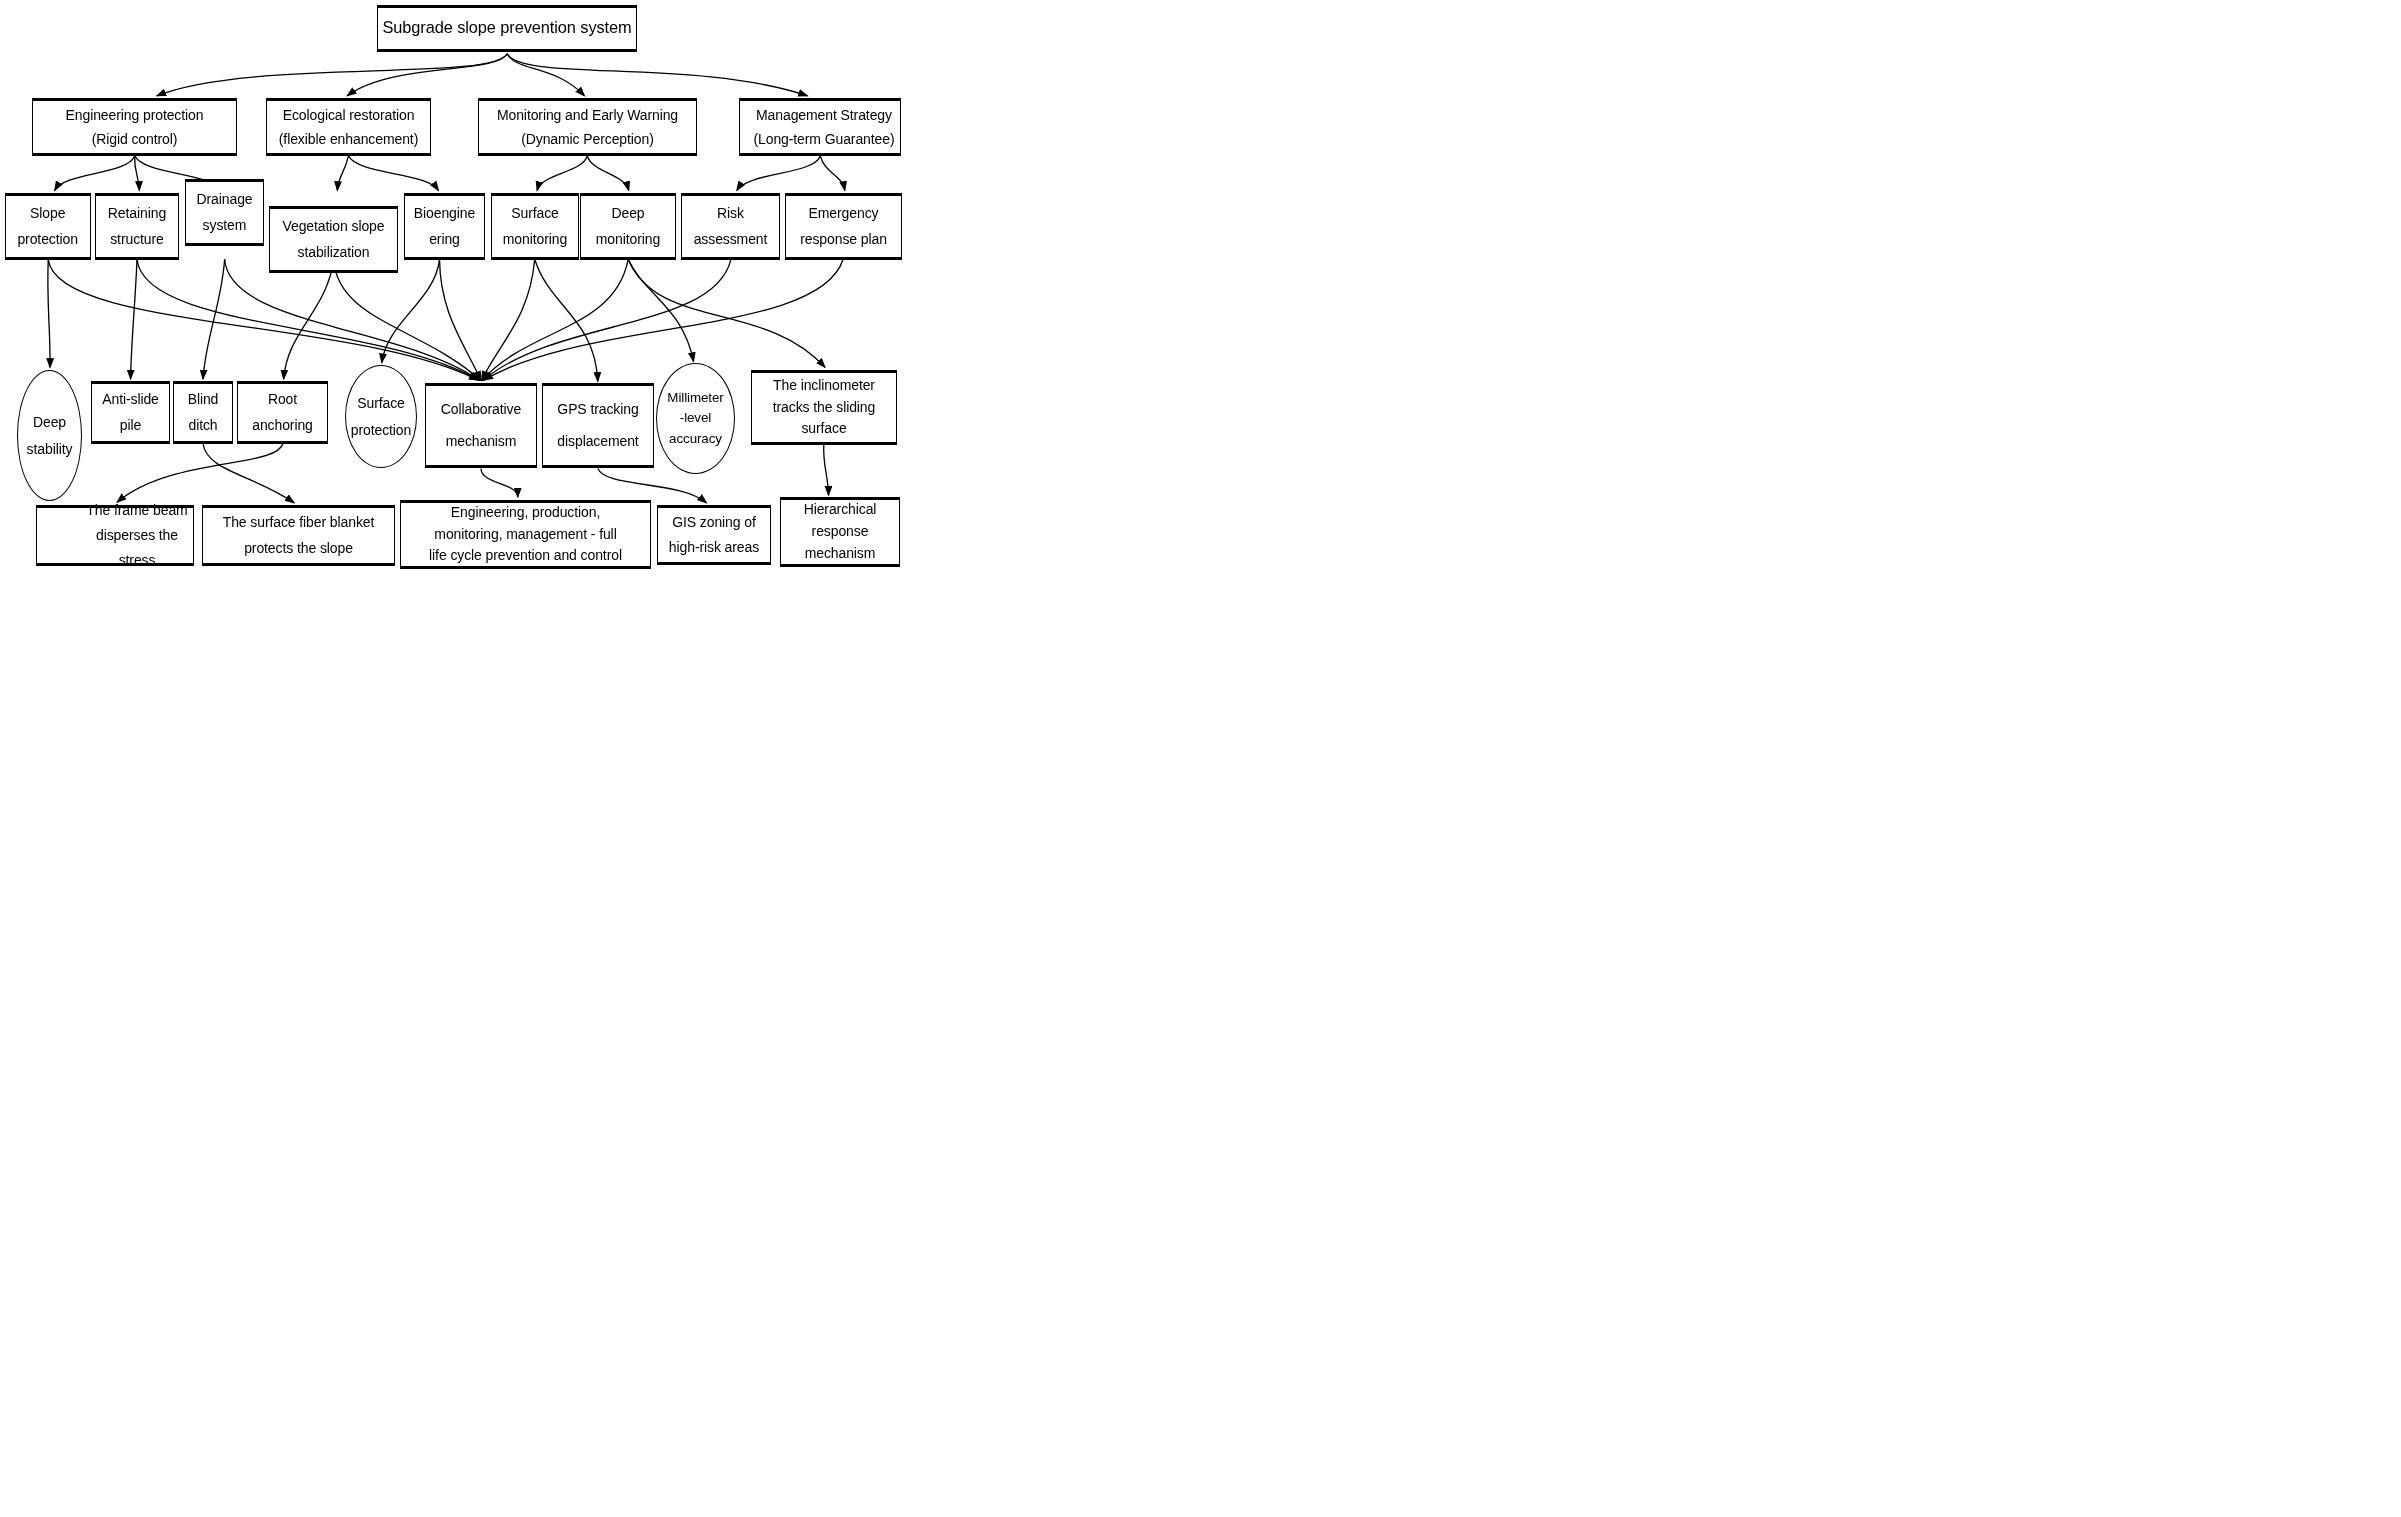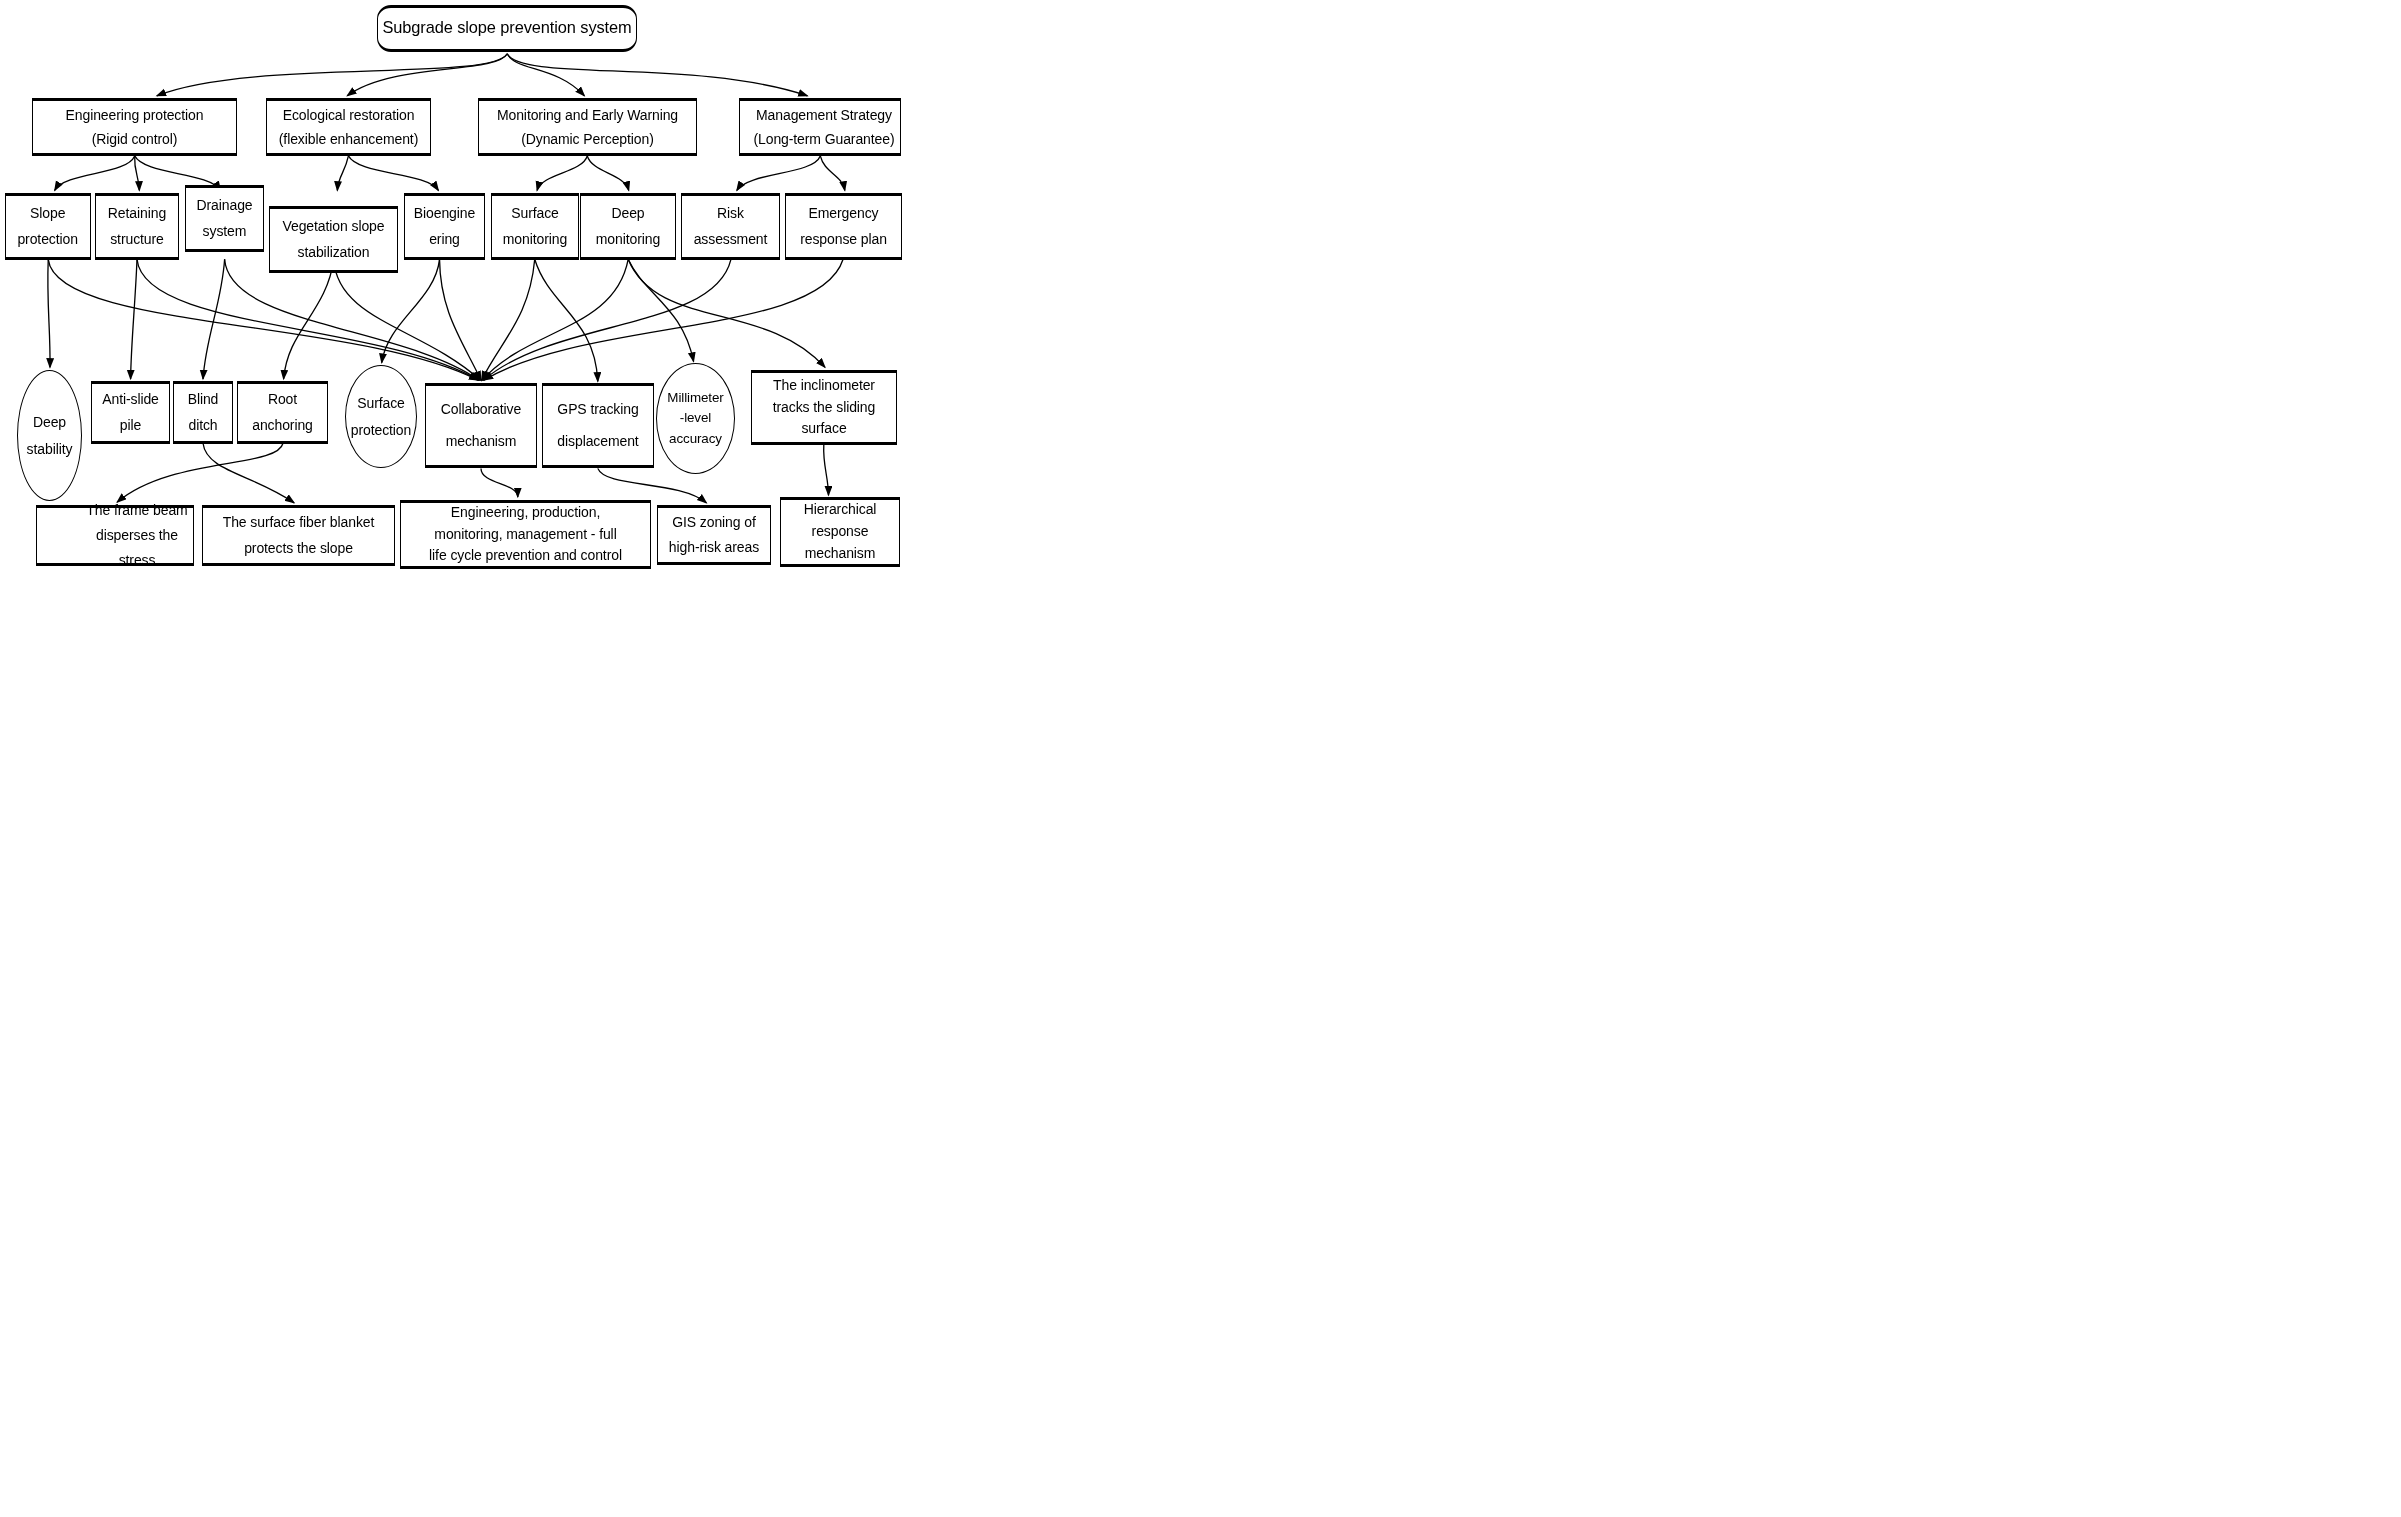--- a/index.html
+++ b/index.html
@@ -24,21 +24,21 @@
     white-space:pre-line;
     z-index:1;
     letter-spacing:-0.1px;
     line-height:1.8;
     font-size:14px;
   }
   .ellipse{
     border-radius:50%;
     border-width:1.8px;
   }
-  .f-top{font-size:16.4px;border-radius:14px;}
+  .f-top{font-size:16.4px;}
   .lh-l2{line-height:1.75;font-size:14px;}
   .lh-l3{line-height:1.85;}
   .lh-tall{line-height:2.25;}
   .lh-3{line-height:1.55;}
   .lh-ell{line-height:1.9;}
   .lh-mm{line-height:1.5;font-size:13.4px;}
 </style>
 </head>
 <body>
 
@@ -102,21 +102,21 @@
 (flexible enhancement)</div>
   <div class="node lh-l2" style="left:478px;top:98px;width:219px;height:58px;">Monitoring and Early Warning
 (Dynamic Perception)</div>
   <div class="node lh-l2" style="left:739px;top:98px;width:162px;height:58px;padding-left:8px;">Management Strategy
 (Long-term Guarantee)</div>
 
   <div class="node lh-l3" style="left:4.7px;top:193px;width:86px;height:67px;">Slope
 protection</div>
   <div class="node lh-l3" style="left:95px;top:193px;width:84px;height:67px;">Retaining
 structure</div>
-  <div class="node lh-l3" style="left:185px;top:185px;width:79px;height:67px;">Drainage
+  <div class="node lh-l3" style="left:185px;top:179px;width:79px;height:67px;">Drainage
 system</div>
   <div class="node lh-l3" style="left:269px;top:193px;width:129px;height:67px;margin-top:13px;">Vegetation slope
 stabilization</div>
   <div class="node lh-l3" style="left:404px;top:193px;width:81px;height:67px;">Bioengine
 ering</div>
   <div class="node lh-l3" style="left:491px;top:193px;width:88px;height:67px;">Surface
 monitoring</div>
   <div class="node lh-l3" style="left:580px;top:193px;width:96px;height:67px;">Deep
 monitoring</div>
   <div class="node lh-l3" style="left:681px;top:193px;width:99px;height:67px;">Risk

